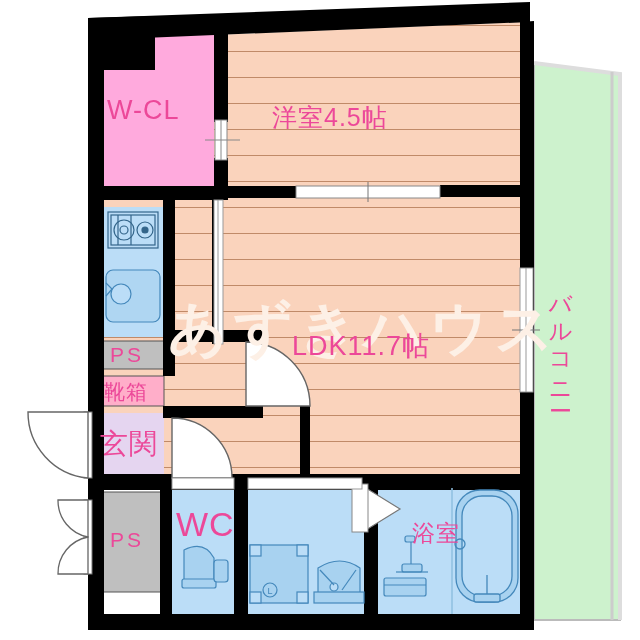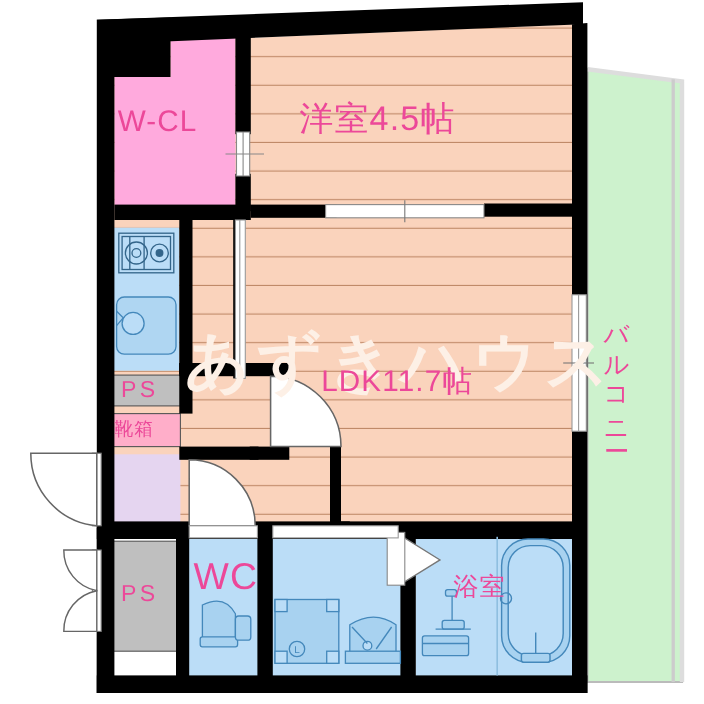--- a/index.html
+++ b/index.html
@@ -216,30 +216,31 @@
       <line x1="384" y1="585" x2="426" y2="585"></line>
     </g>
 
     <line x1="452" y1="488" x2="452" y2="614" stroke="#8FBFE0" stroke-width="1.5"></line>
   </svg>
 
   <div class="wm" style="left:168px; top:290px;">あずきハウス</div>
 
   <div class="lbl" style="left:107px; top:95px; font-size:27px;">W-CL</div>
 
-  <div class="lbl" style="left:272px; top:87px; font-size:31px;">洋室4.5帖</div>
+  <div class="lbl" style="left:272px; top:101px; font-size:25px;">洋室4.5帖</div>
 
   <div class="lbl" style="left:292px; top:328px; font-size:27px;">LDK11.7帖</div>
 
   <div class="lbl vlbl" style="left:546px; top:278px; font-size:23px;">バルコニー</div>
 
   <div class="lbl" style="left:110px; top:343px; font-size:21px; letter-spacing:3px;">PS</div>
 
-  <div class="lbl" style="left:104px; top:378px; font-size:17px;">靴箱</div>
-
+  <div class="lbl" style="left:104px; top:378px; font-size:21px;">靴箱</div>
+
+  <div class="lbl" style="left:100px; top:425px; font-size:28px;">玄関</div>
 
   <div class="lbl" style="left:110px; top:528px; font-size:21px; letter-spacing:3px;">PS</div>
 
   <div class="lbl" style="left:176px; top:505px; font-size:34px;">WC</div>
 
 
   <div class="lbl" style="left:412px; top:518px; font-size:23px;">浴室</div>
 
 </div>
 

